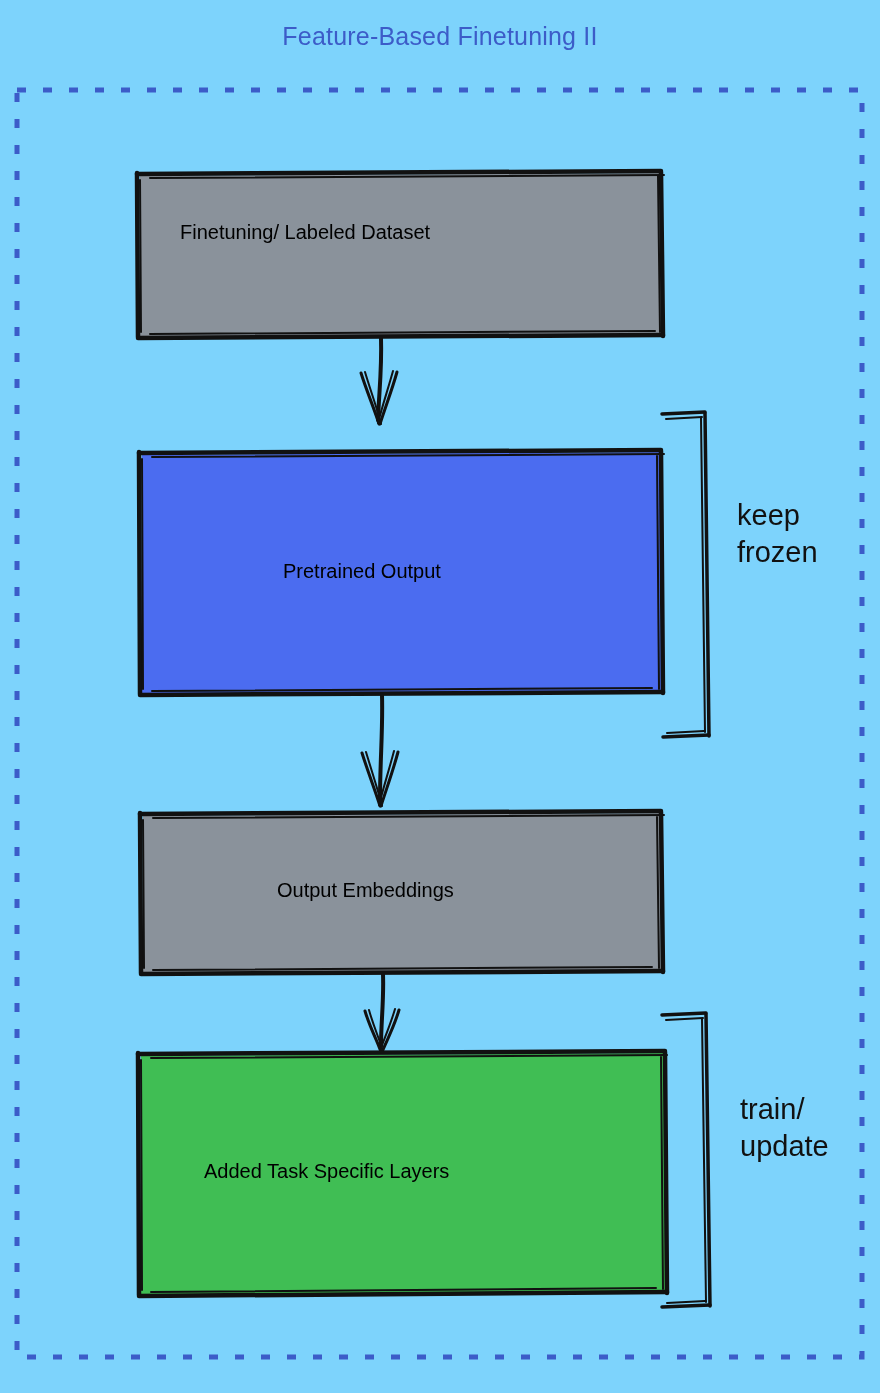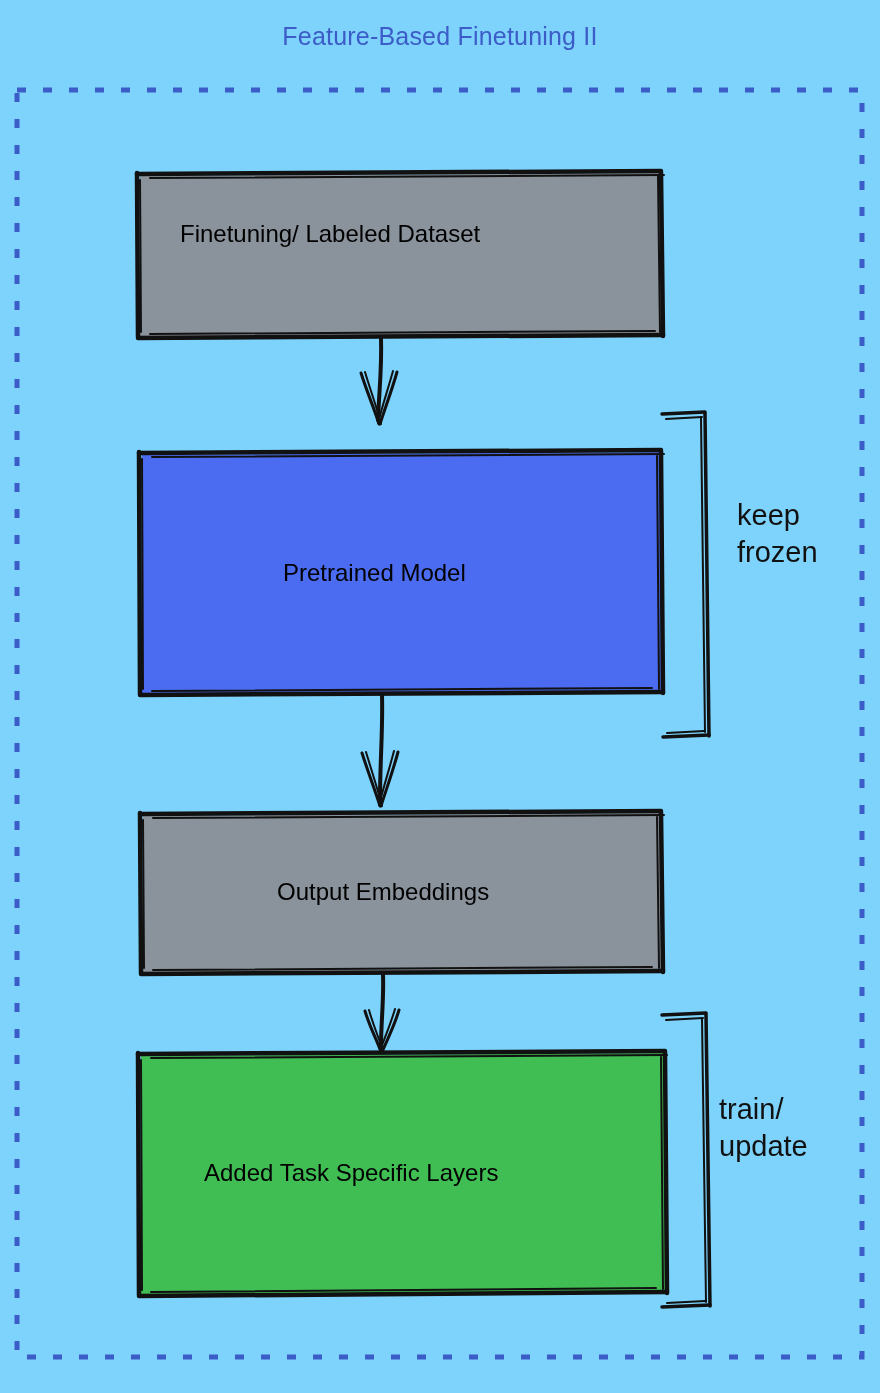--- a/index.html
+++ b/index.html
@@ -33,21 +33,21 @@
     width: 880px;
     text-align: center;
     font-size: 25px;
     color: #3c5cc8;
     letter-spacing: 0.2px;
     font-family: "Liberation Sans", sans-serif;
   }
   .node-label {
     position: absolute;
     color: #000000;
-    font-size: 24px;
+    font-size: 20px;
     font-family: "Liberation Sans", sans-serif;
     white-space: nowrap;
     line-height: 1.1;
   }
   .side-label {
     position: absolute;
     color: #111111;
     font-size: 29px;
     font-family: "Liberation Sans", sans-serif;
     line-height: 1.28;
@@ -152,25 +152,25 @@
       <path d="M706 1014 L710 1306" fill="none" stroke="#111" stroke-width="3.5" stroke-linecap="round"></path>
       <path d="M702 1019 L706 1302" fill="none" stroke="#111" stroke-width="2" stroke-linecap="round"></path>
       <path d="M710 1305 L662 1307" fill="none" stroke="#111" stroke-width="3.5" stroke-linecap="round"></path>
       <path d="M705 1301 L667 1303" fill="none" stroke="#111" stroke-width="2" stroke-linecap="round"></path>
     </g>
 
   </svg>
 
   <div class="node-label" style="left:180px; top:221px;">Finetuning/ Labeled Dataset</div>
 
-  <div class="node-label" style="left:283px; top:560px;">Pretrained Model</div>
+  <div class="node-label" style="left:283px; top:560px;">Pretrained Output</div>
 
   <div class="node-label" style="left:204px; top:1160px;">Added Task Specific Layers</div>
 
   <div class="node-label" style="left:277px; top:879px;">Output Embeddings</div>
 
   <div class="side-label" style="left:737px; top:497px;">keep
 frozen</div>
 
-  <div class="side-label" style="left:719px; top:1091px;">train/
+  <div class="side-label" style="left:740px; top:1091px;">train/
 update</div>
 
 </div>
 
 </body></html>

